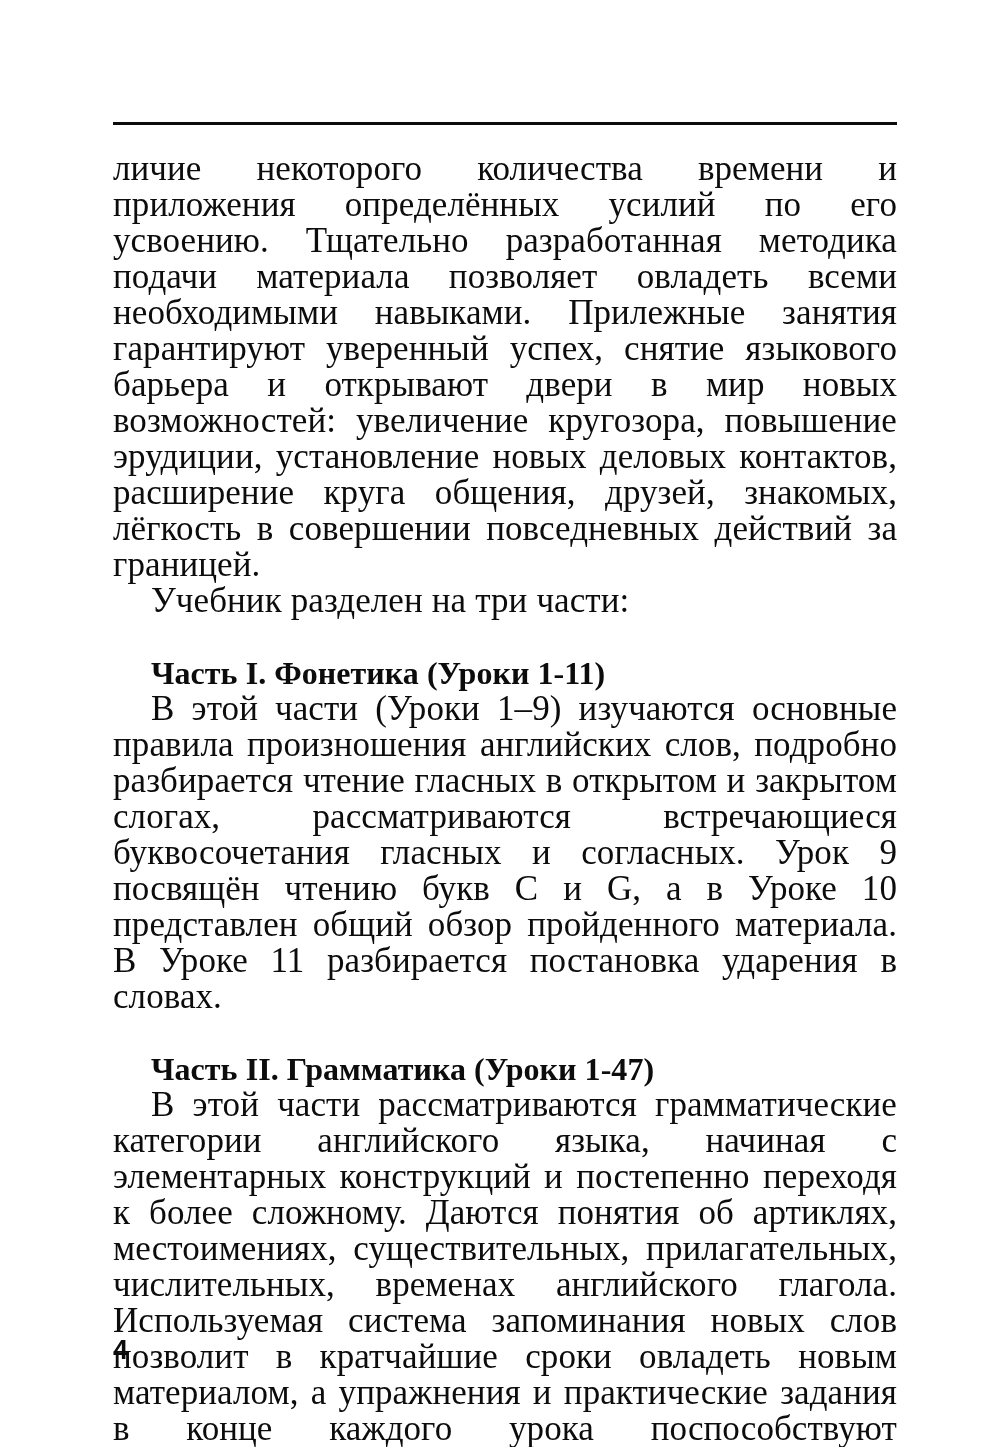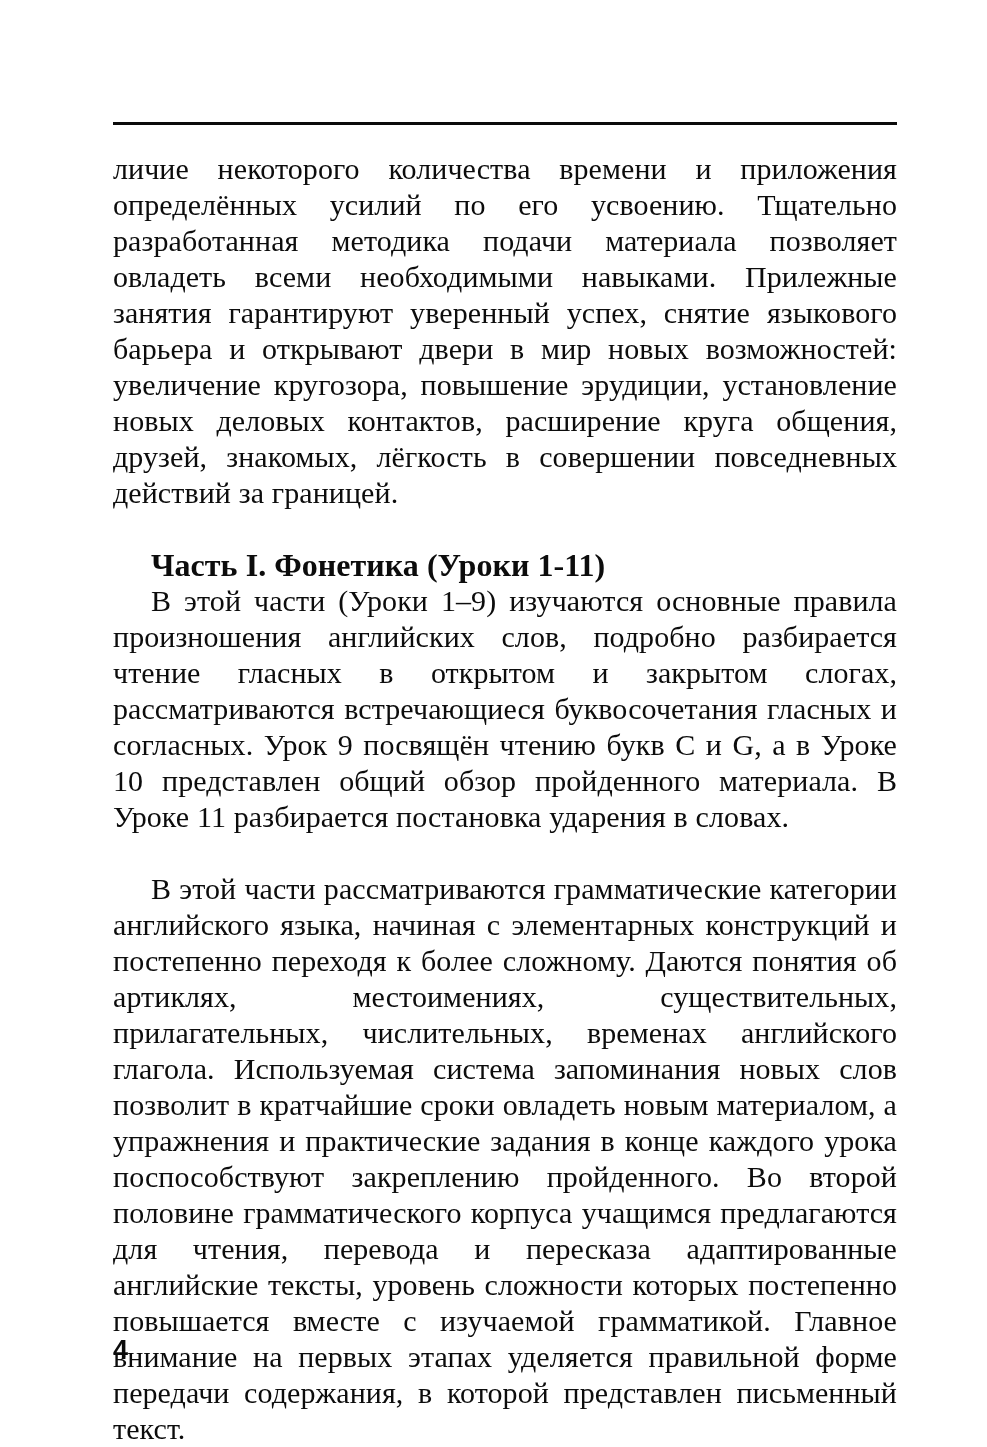--- a/index.html
+++ b/index.html
@@ -24,21 +24,21 @@
     width: 784px;
   }
   .header-rule {
     width: 100%;
     height: 3px;
     background: #0b0b0b;
     margin: 0 0 26px 0;
   }
   p.para {
     margin: 0;
-    font-size: 30px;
+    font-size: 35px;
     line-height: 36px;
     text-align: justify;
     text-justify: inter-word;
     letter-spacing: 0.08px;
     word-spacing: 0.2px;
     -webkit-hyphens: none;
     hyphens: none;
   }
   p.indent {
     text-indent: 38px;
@@ -70,29 +70,31 @@
 <body>
 
 <div class="page">
 
   <div class="content">
 
     <div class="header-rule"></div>
 
     <p class="para">личие некоторого количества времени и приложения определён­ных усилий по его усвоению. Тщательно разработанная методи­ка подачи материала позволяет овладеть всеми необходимыми навыками. Прилежные занятия гарантируют уверенный успех, снятие языкового барьера и открывают двери в мир новых воз­можностей: увеличение кругозора, повышение эрудиции, уста­новление новых деловых контактов, расширение круга обще­ния, друзей, знакомых, лёгкость в совершении повседневных действий за границей.</p>
 
+    <p class="para indent">Учебник разделен на три части:</p>
 
     <div class="gap-before-heading"></div>
 
     <h2 class="part-heading">Часть I. Фонетика (Уроки 1-11)</h2>
 
     <p class="para indent">В этой части (Уроки 1–9) изучаются основные правила произно­шения английских слов, подробно разбирается чтение гласных в открытом и закрытом слогах, рассматриваются встречающиеся буквосочетания гласных и согласных. Урок 9 посвящён чтению букв C и G, а в Уроке 10 представлен общий обзор пройденного материала. В Уроке 11 разбирается постановка ударения в сло­вах.</p>
 
     <div class="gap-before-heading"></div>
 
+    <h2 class="part-heading">Часть II. Грамматика (Уроки 1-47)</h2>
 
     <p class="para indent">В этой части рассматриваются грамматические категории ан­глийского языка, начиная с элементарных конструкций и посте­пенно переходя к более сложному. Даются понятия об артиклях, местоимениях, существительных, прилагательных, числитель­ных, временах английского глагола. Используемая система запо­минания новых слов позволит в кратчайшие сроки овладеть но­вым материалом, а упражнения и практические задания в конце каждого урока поспособствуют закреплению пройденного. Во второй половине грамматического корпуса учащимся предлага­ются для чтения, перевода и пересказа адаптированные англий­ские тексты, уровень сложности которых постепенно повышает­ся вместе с изучаемой грамматикой. Главное внимание на пер­вых этапах уделяется правильной форме передачи содержания, в которой представлен письменный текст.</p>
 
   </div>
 
   <div class="page-number">4</div>
 
 </div>
 
 </body></html>

